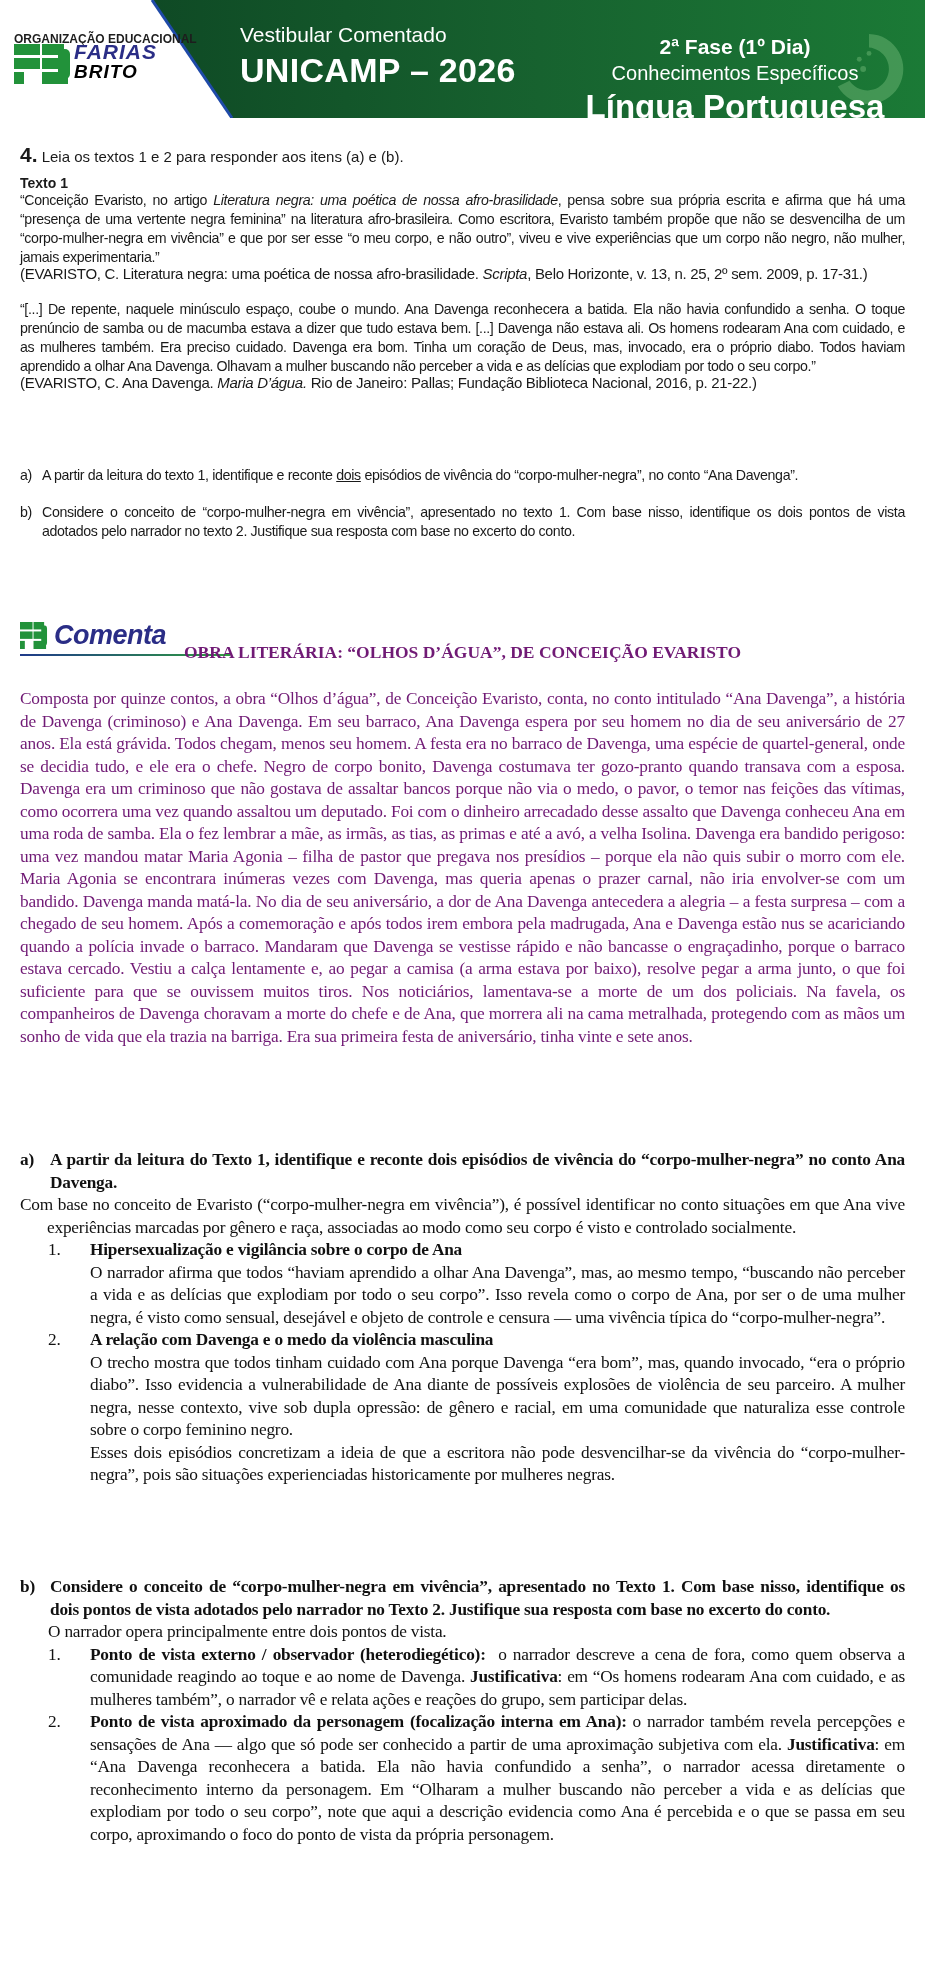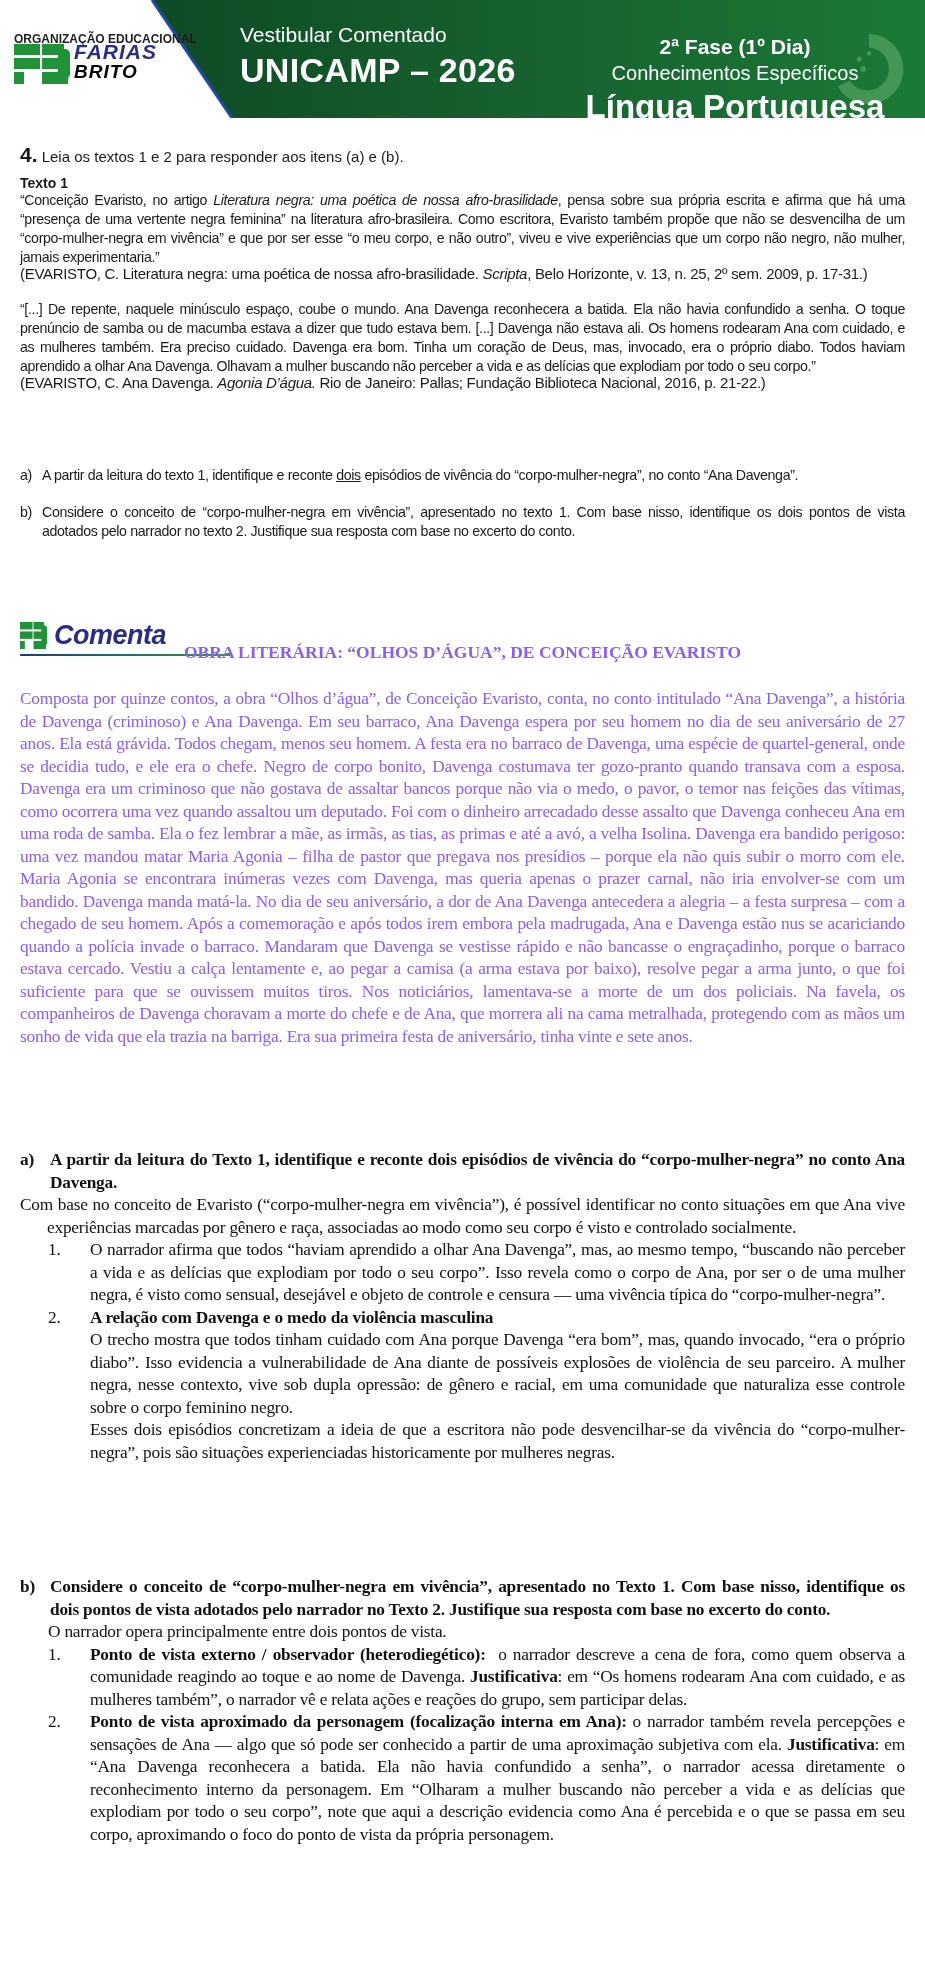--- a/index.html
+++ b/index.html
@@ -38,21 +38,21 @@
   .item .txt { text-align: justify; flex: 1; }
   .item u { text-decoration: underline; }
 
   
   .comenta { position: absolute; left: 20px; top: 583px; width: 210px; height: 40px; margin-top: 36px; }
   .comenta .mk { position: absolute; left: 0; top: 3px; width: 28px; height: 27px; }
   .comenta .word { position: absolute; left: 34px; top: 0px; font-family: "Liberation Sans", sans-serif; font-weight: bold; font-style: italic; font-size: 27px; color: #2a2d86; line-height: 32px; letter-spacing: -0.5px; }
   .comenta .line { position: absolute; left: 0; top: 35px; width: 210px; height: 2px; background: linear-gradient(to right, #1f3a8a, #2e9e3e); }
 
   
-  .c { position: absolute; left: 20px; width: 885px; font-family: "Liberation Serif", serif; font-size: 17.3px; line-height: 22.5px; color: #8b5cf6; }
+  .c { position: absolute; left: 20px; width: 885px; font-family: "Liberation Serif", serif; font-size: 17.3px; line-height: 22.5px; color: #701a75; }
   .c-title { top: 641px; text-align: center; font-weight: bold; font-size: 17.5px; }
   .c-summary { top: 688px; text-align: justify; letter-spacing: -0.2px; }
   .qa { position: absolute; left: 20px; width: 885px; font-family: "Liberation Serif", serif; font-size: 17.3px; line-height: 22.5px; color: #111; letter-spacing: -0.2px; }
   .qa-a { top: 1149px; }
   .qa-b { top: 1576px; }
   .qhead { display: flex; font-weight: bold; text-align: justify; }
   .qhead .lbl { width: 30px; flex: none; }
   .qhead .txt { flex: 1; text-align: justify; }
   .intro-a { text-indent: 0; padding-left: 27px; text-indent: -27px; text-align: justify; }
   .intro-b { padding-left: 28px; }
@@ -121,21 +121,21 @@
 </div>
 
 <div class="q texto1">
   <div class="t-title">Texto 1</div>
   <div class="t-body"><span>“Conceição Evaristo, no artigo </span><i>Literatura negra: uma poética de nossa afro-brasilidade</i><span>, pensa sobre sua própria escrita e afirma que há uma “presença de uma vertente negra feminina” na literatura afro-brasileira. Como escritora, Evaristo também propõe que não se desvencilha de um “corpo-mulher-negra em vivência” e que por ser esse “o meu corpo, e não outro”, viveu e vive experiências que um corpo não negro, não mulher, jamais experimentaria.”</span></div>
   <div class="t-src"><span>(EVARISTO, C. Literatura negra: uma poética de nossa afro-brasilidade. </span><i>Scripta</i><span>, Belo Horizonte, v. 13, n. 25, 2º sem. 2009, p. 17-31.)</span></div>
 </div>
 
 <div class="q texto2">
   <div class="t-body">“[...] De repente, naquele minúsculo espaço, coube o mundo. Ana Davenga reconhecera a batida. Ela não havia confundido a senha. O toque prenúncio de samba ou de macumba estava a dizer que tudo estava bem. [...] Davenga não estava ali. Os homens rodearam Ana com cuidado, e as mulheres também. Era preciso cuidado. Davenga era bom. Tinha um coração de Deus, mas, invocado, era o próprio diabo. Todos haviam aprendido a olhar Ana Davenga. Olhavam a mulher buscando não perceber a vida e as delícias que explodiam por todo o seu corpo.”</div>
-  <div class="t-src"><span>(EVARISTO, C. Ana Davenga. </span><i>Agonia D’água.</i><span> Rio de Janeiro: Pallas; Fundação Biblioteca Nacional, 2016, p. 21-22.)</span></div>
+  <div class="t-src"><span>(EVARISTO, C. Ana Davenga. </span><i>Maria D’água.</i><span> Rio de Janeiro: Pallas; Fundação Biblioteca Nacional, 2016, p. 21-22.)</span></div>
 </div>
 
 <div class="q items">
   <div class="item">
     <span class="lbl">a)</span>
     <span class="txt"><span>A partir da leitura do texto 1, identifique e reconte </span><u>dois</u><span> episódios de vivência do “corpo-mulher-negra”, no conto “Ana Davenga”.</span></span>
   </div>
   <div class="item">
     <span class="lbl">b)</span>
     <span class="txt">Considere o conceito de “corpo-mulher-negra em vivência”, apresentado no texto 1. Com base nisso, identifique os dois pontos de vista adotados pelo narrador no texto 2. Justifique sua resposta com base no excerto do conto.</span>
@@ -161,20 +161,21 @@
 
 <div class="qa qa-a">
   <div class="qhead">
     <span class="lbl">a)</span>
     <span class="txt">A partir da leitura do Texto 1, identifique e reconte dois episódios de vivência do “corpo-mulher-negra” no conto Ana Davenga.</span>
   </div>
   <div class="intro-a">Com base no conceito de Evaristo (“corpo-mulher-negra em vivência”), é possível identificar no conto situações em que Ana vive experiências marcadas por gênero e raça, associadas ao modo como seu corpo é visto e controlado socialmente.</div>
   <div class="ep">
     <span class="n">1.</span>
     <div class="body">
+      <div class="ttl">Hipersexualização e vigilância sobre o corpo de Ana</div>
       <div>O narrador afirma que todos “haviam aprendido a olhar Ana Davenga”, mas, ao mesmo tempo, “buscando não perceber a vida e as delícias que explodiam por todo o seu corpo”. Isso revela como o corpo de Ana, por ser o de uma mulher negra, é visto como sensual, desejável e objeto de controle e censura — uma vivência típica do “corpo-mulher-negra”.</div>
     </div>
   </div>
   <div class="ep">
     <span class="n">2.</span>
     <div class="body">
       <div class="ttl">A relação com Davenga e o medo da violência masculina</div>
       <div>O trecho mostra que todos tinham cuidado com Ana porque Davenga “era bom”, mas, quando invocado, “era o próprio diabo”. Isso evidencia a vulnerabilidade de Ana diante de possíveis explosões de violência de seu parceiro. A mulher negra, nesse contexto, vive sob dupla opressão: de gênero e racial, em uma comunidade que naturaliza esse controle sobre o corpo feminino negro.</div>
     </div>
   </div>

